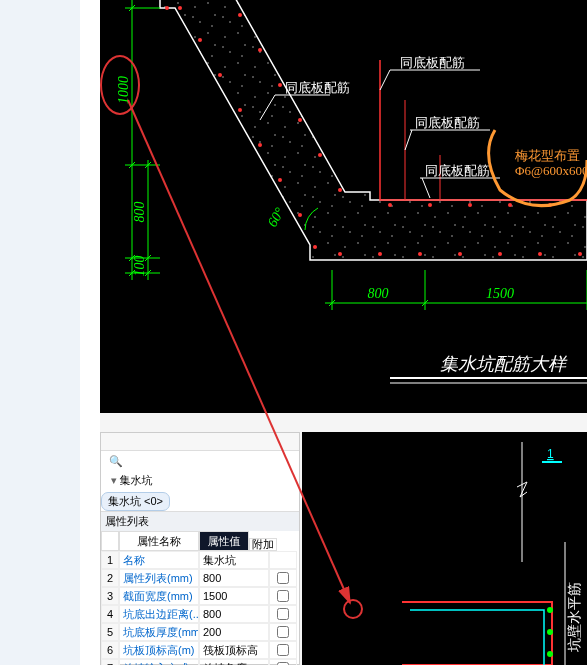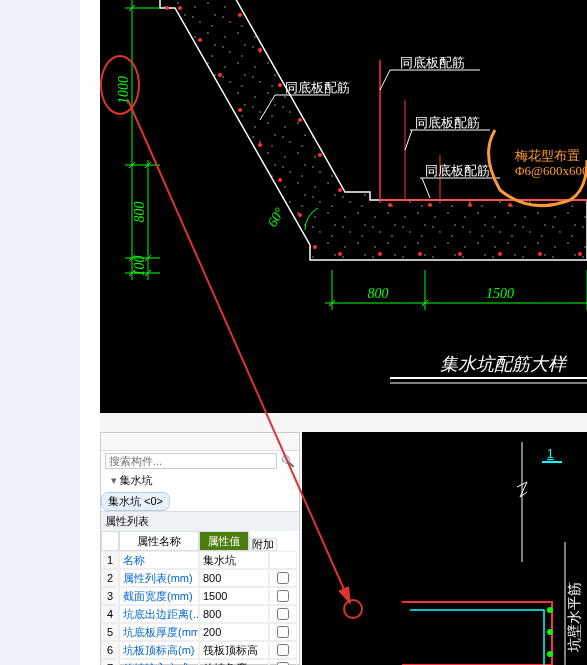--- a/index.html
+++ b/index.html
@@ -15,21 +15,21 @@
   .toolbar-row { height: 18px; border-bottom: 1px solid #ddd; background: #f7f7f7; }
   .search-box { height: 20px; padding: 2px 4px; display: flex; align-items: center; }
   .search-box input { flex: 1; border: 1px solid #ccc; font-size: 11px; padding: 1px 3px; height: 16px; color: #888; }
   .tree-node { padding: 2px 4px 2px 10px; font-size: 11px; }
   .tag { display: inline-block; background: #e8f0fa; border: 1px solid #b3cde8; border-radius: 7px; padding: 1px 6px; margin-top: 2px; font-size: 11px; }
   .section-header { background: #eef1f5; padding: 2px 4px; font-size: 11px; border-top: 1px solid #ddd; }
   .grid-head { display: flex; height: 20px; font-size: 11px; }
   .grid-head > div { border: 1px solid #ddd; display: flex; align-items: center; justify-content: center; }
   .gh-idx { width: 18px; background: #fff; }
   .gh-name { width: 80px; background: #fff; text-align: right; }
-  .gh-val { width: 50px; background: #4d7c0f; color: #fff; }
+  .gh-val { width: 50px; background: #0f172a; color: #fff; }
   .gh-add { width: 28px; background: #fff; margin-top: 7px; }
   .grid-body { }
   .grid-row { display: flex; height: 18px; font-size: 11px; }
   .grid-row > div { border: 1px solid #eee; display: flex; align-items: center; padding: 0 3px; overflow: hidden; white-space: nowrap; }
   .g-idx { width: 18px; justify-content: center; background: #f7f7f7; }
   .g-name { width: 80px; color: #0066cc; }
   .g-val { width: 70px; }
   .g-add { width: 28px; justify-content: center; }
   .g-add input { width: 12px; height: 12px; }
   .arrow-overlay { position: absolute; pointer-events: none; left: 100px; top: 0; width: 300px; height: 640px; z-index: 50; }
@@ -163,21 +163,20 @@
       </marker>
     </defs>
   <line x1="28" y1="100" x2="250" y2="603" stroke="#d33" stroke-width="2" marker-end="url(#arrh)"></line>
 </svg>
 <div class="circle2"></div>
 
 <div class="panel-bottom">
   <div class="prop-panel">
     <div class="toolbar-row"></div>
     <div class="search-box">
-      <input placeholder="搜索构件..." style="">
       <span style="margin-left:4px;color:#888">🔍</span>
     </div>
     <div class="tree-node">
       <span style="color:#666">▾ </span><span>集水坑</span>
     </div>
     <div><span class="tag">集水坑 &lt;0&gt;</span></div>
     <div class="section-header">属性列表</div>
     <div class="grid-head">
       <div class="gh-idx"></div>
       <div class="gh-name">属性名称</div>

